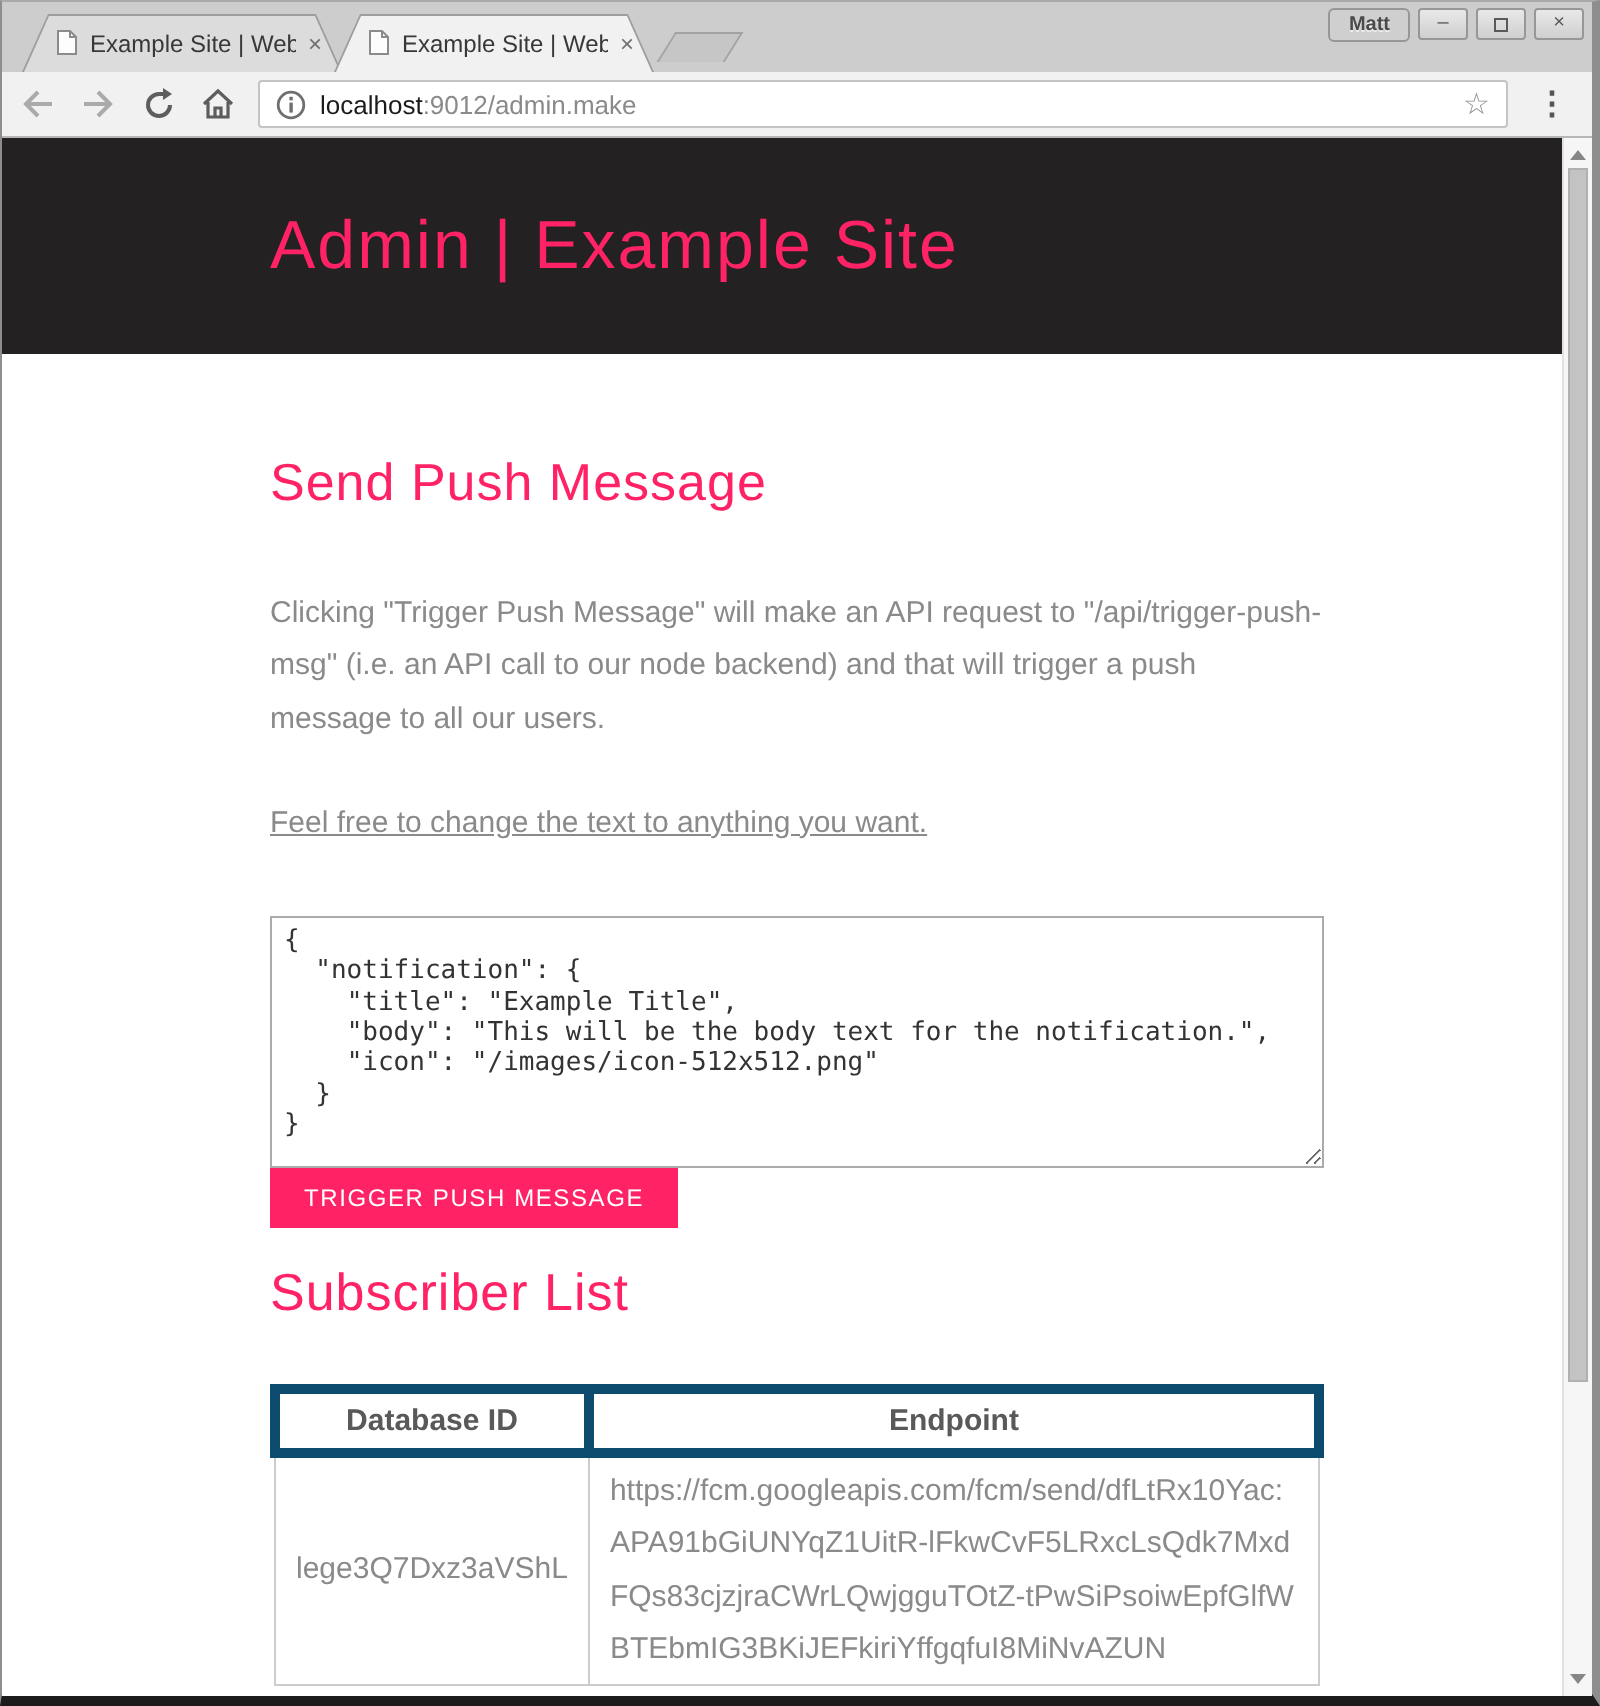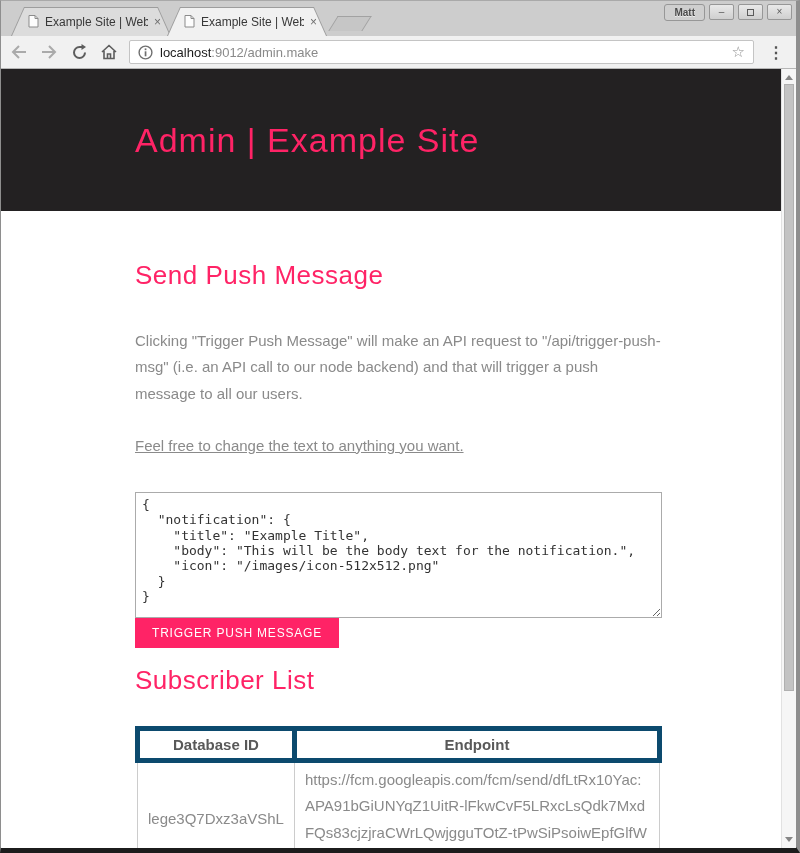--- a/index.html
+++ b/index.html
@@ -49,21 +49,21 @@
   .omnibox { flex:1; height:24px; background:#ffffff; border:1px solid #c4c4c4;
              border-radius:2px; display:flex; align-items:center; padding:0 8px; gap:7px; }
   .url { font-size:13px; white-space:nowrap; overflow:hidden; flex:1; }
   .url .host { color:#1b1b1b; }
   .url .rest { color:#8a8a8a; }
   .star { font-size:15px; color:#8f8f8f; }
   .menu-dots { font-size:16px; color:#555; font-weight:bold; padding:0 4px; letter-spacing:0; }
 
   
   .content { position:relative; height:779px; background:#ffffff; overflow:hidden; }
-  .page-header { height:142px; background:#232122; display:flex; align-items:center; }
+  .page-header { height:108px; background:#232122; display:flex; align-items:center; }
   .container { width:527px; margin:0 auto; }
   h1.site-title { font-size:34px; font-weight:400; letter-spacing:1px; color:#ff2366; }
   .page-body { padding-bottom:20px; }
   p.gray { font-size:15px; line-height:1.75; color:#8a8a8a; }
   .intro { margin-top:31px; }
   h2.pink { font-size:26px; font-weight:400; letter-spacing:0.5px; color:#ff2366; }
   .h-send { margin-top:49px; }
   .desc { margin-top:37px; }
   .note { margin-top:26px;text-decoration:underline; }
   textarea.payload { display:block; margin-top:33px; width:527px; height:126px;

